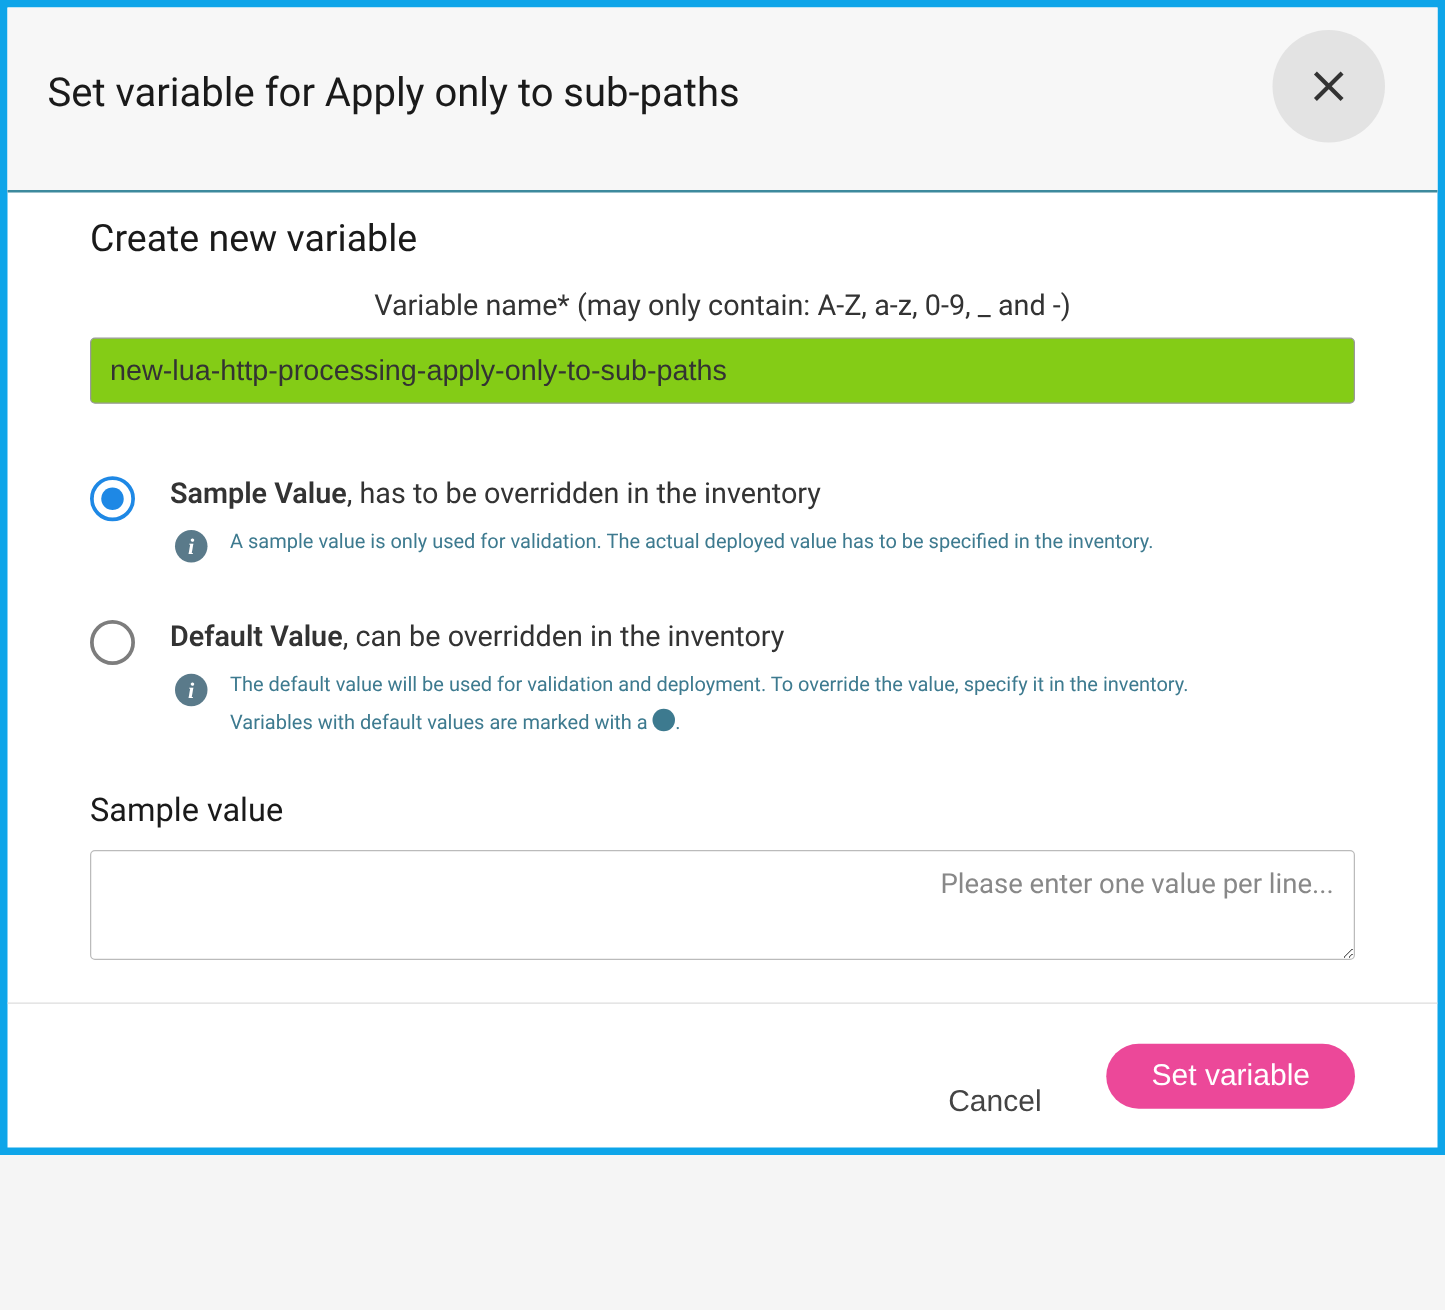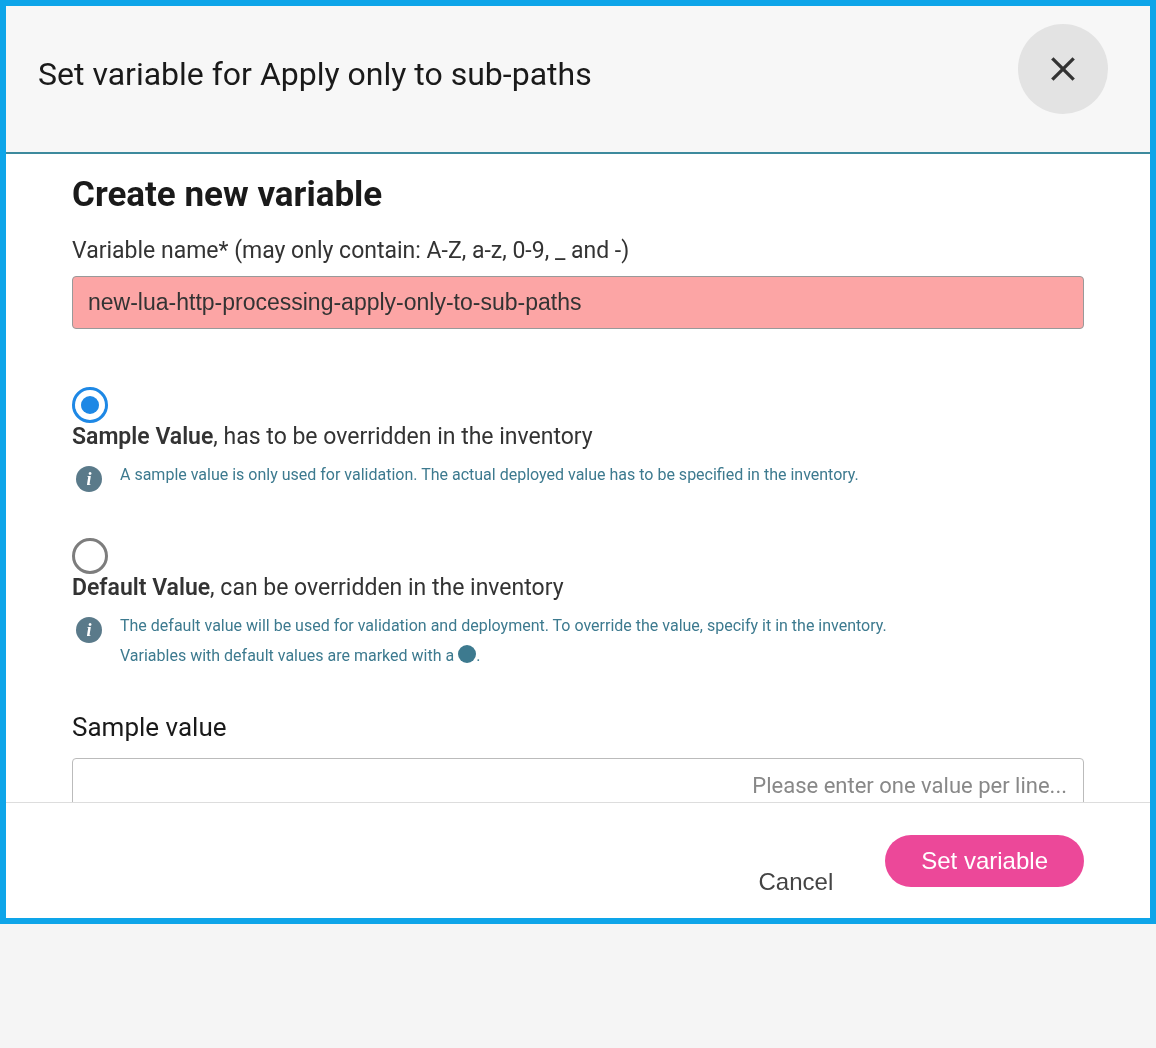--- a/index.html
+++ b/index.html
@@ -52,54 +52,54 @@
     .close-btn svg {
       width: 32px;
       height: 32px;
     }
     .modal-body {
       flex: 1;
       padding: 20px 66px 10px 66px;
       overflow-y: auto;
     }
     .section-heading {
-      font-size: 35px;
-      font-weight: 700;
+      font-size: 30px;
+      font-weight: 400;
       color: #1a1a1a;
       margin-bottom: 22px;
     }
     .field-label {
       font-size: 23px;
       color: #333;
       margin-bottom: 12px;
       display: block;
+      text-align: center;
     }
     .text-input {
       width: 100%;
       padding: 12px 15px;
       font-size: 23px;
       border: 1px solid #999;
       border-radius: 4px;
-      background: #fca5a5;
+      background: #84cc16;
       color: #333;
     }
     .vartype-section {
       margin-top: 58px;
     }
     .vartype-heading {
       font-size: 26px;
       font-weight: 400;
       color: #1a1a1a;
       margin-bottom: 36px;
     }
     .radio-option {
       display: flex;
       align-items: flex-start;
       margin-bottom: 46px;
-      flex-direction: column;
     }
     .radio-circle {
       width: 36px;
       height: 36px;
       border-radius: 50%;
       border: 3px solid #7d7d7d;
       margin-right: 28px;
       flex-shrink: 0;
       position: relative;
       cursor: pointer;

